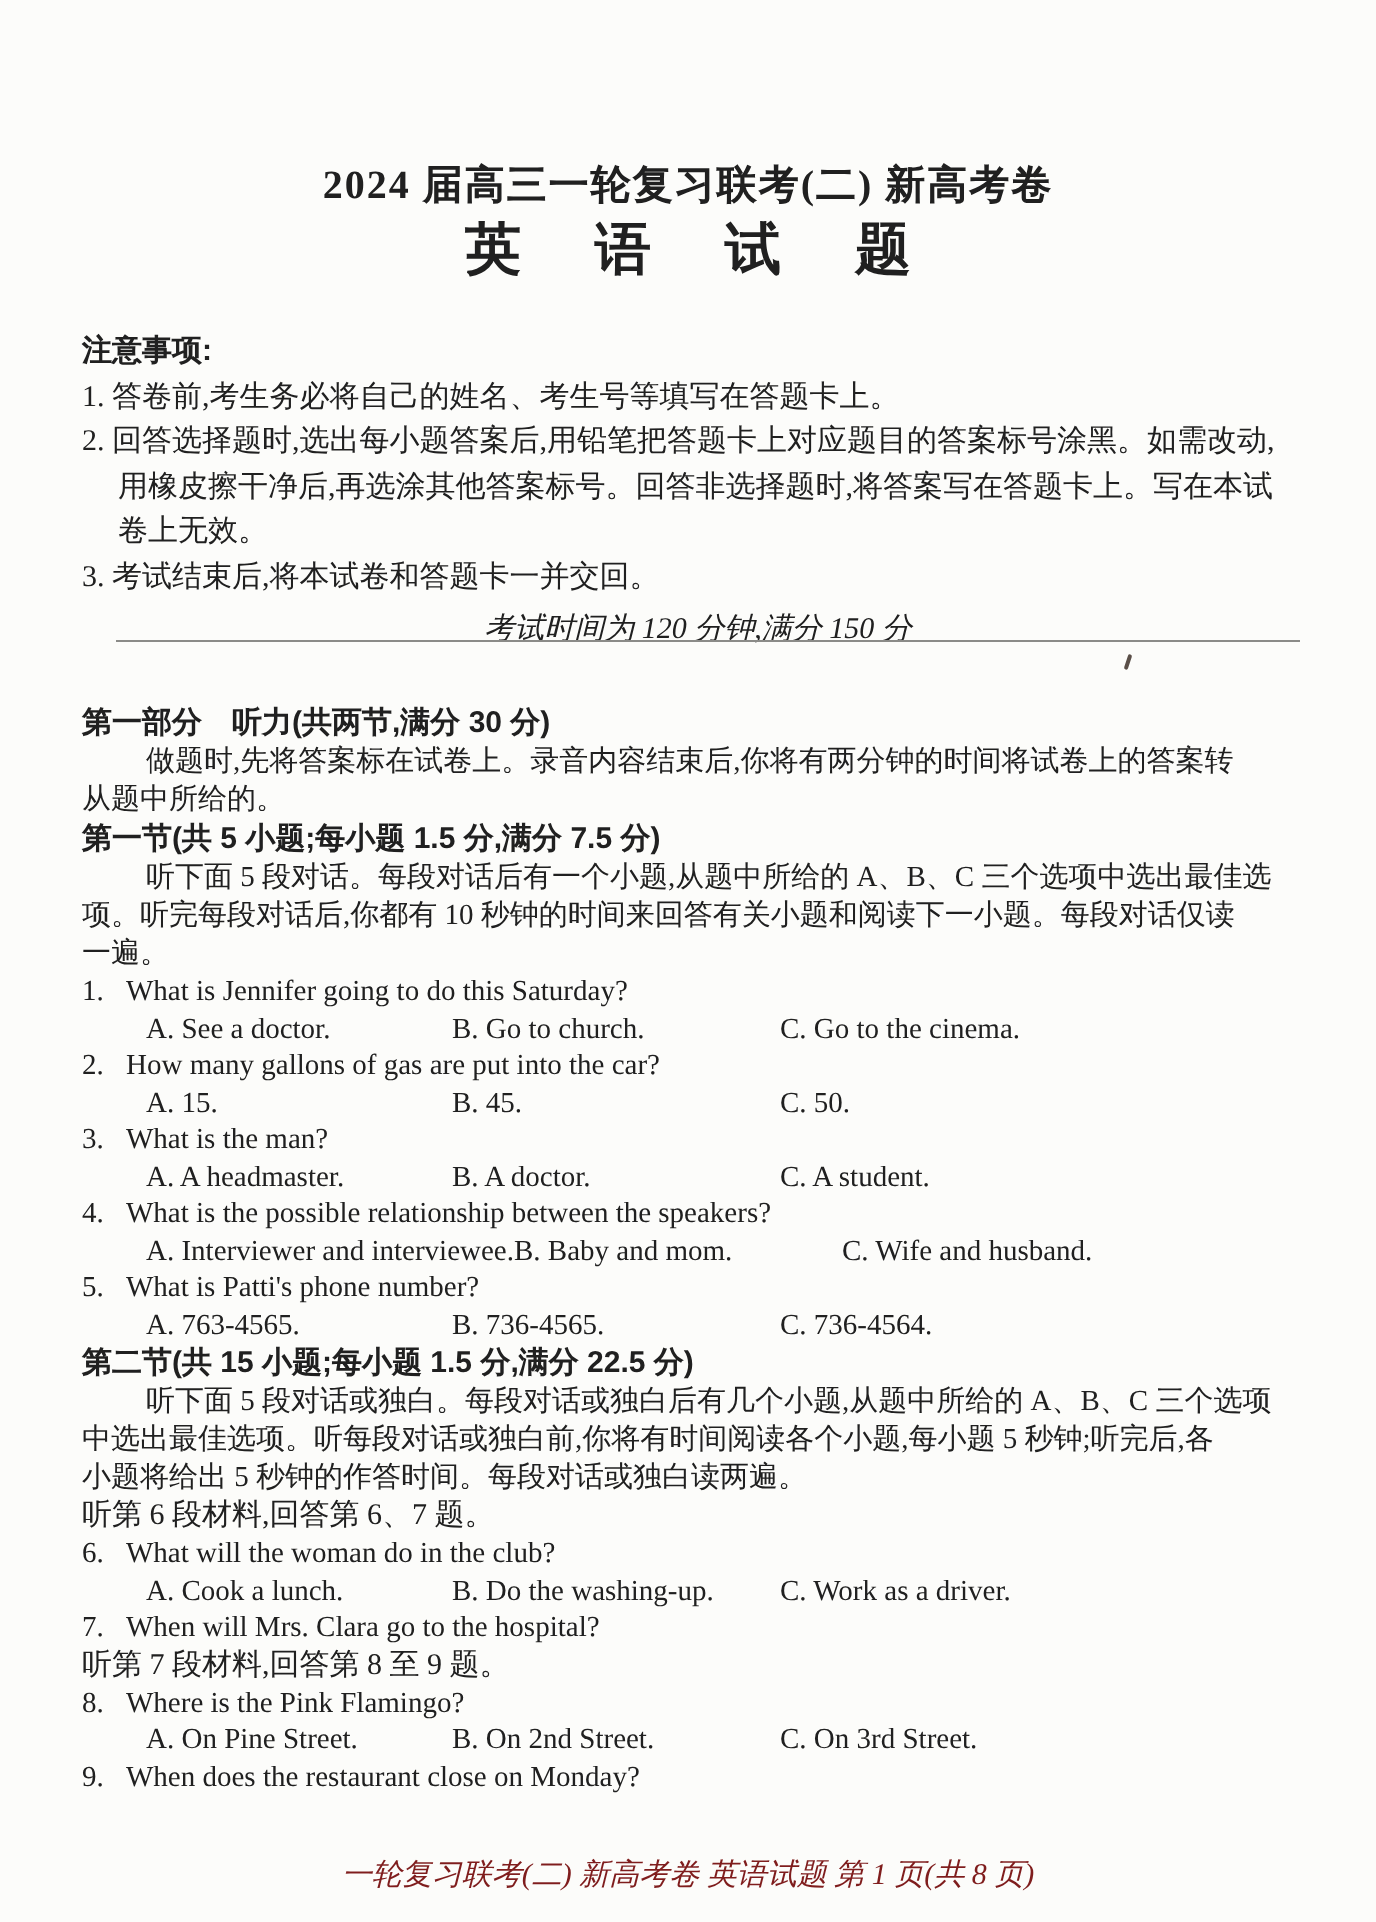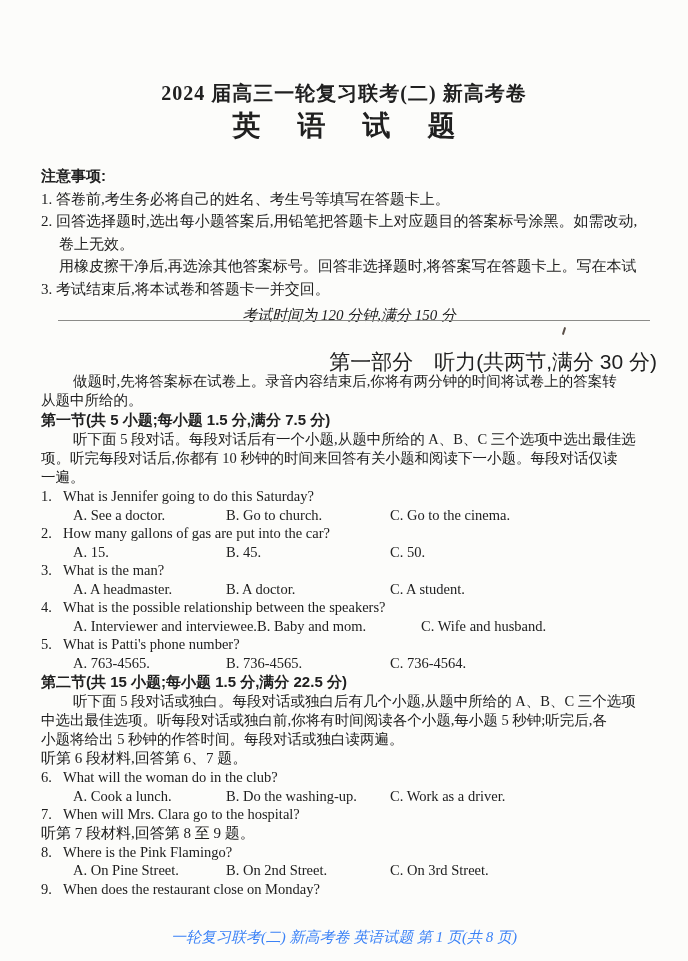--- a/index.html
+++ b/index.html
@@ -53,22 +53,22 @@
     position:absolute;
     left:563px;top:327px;
     width:2px;height:8px;
     background:#5a4f48;
     transform:rotate(18deg);
     border-radius:1px;
   }
   .part-heading{
     margin-top:26px;
     font-family:"Liberation Sans","DejaVu Sans",sans-serif;
-    font-weight:normal;
-    font-size:21px;line-height:20px;text-align:right;
+    font-weight:bold;
+    font-size:15px;line-height:20px;
   }
   .sec-heading{
     font-family:"Liberation Sans","DejaVu Sans",sans-serif;
     font-weight:bold;
     font-size:15px;line-height:20px;
   }
   .para{font-size:14.5px;line-height:19px;}
   .para div:first-child{padding-left:32px;}
   .material{font-size:15px;line-height:19px;}
   .question{font-size:14.5px;}
@@ -77,41 +77,41 @@
   .opts{padding-left:32px;white-space:nowrap;}
   .opt{display:inline-block;}
   .opt-a{min-width:153px;}
   .opt-b{min-width:164px;}
   .footer{
     position:absolute;
     left:0;right:0;top:928px;
     text-align:center;
     font-size:15px;
     font-style:italic;
-    color:#3b82f6;
+    color:#7f1d1d;
   }
 </style>
 </head>
 <body>
 
 <div class="page">
 
   <div class="title1">2024 届高三一轮复习联考(二)  新高考卷</div>
   <div class="title2">英 语 试 题</div>
 
   <div class="content">
 
     <div class="notice-heading">注意事项:</div>
     <div class="notice-item">
         <div>1. 答卷前,考生务必将自己的姓名、考生号等填写在答题卡上。</div>
       </div>
     <div class="notice-item">
         <div>2. 回答选择题时,选出每小题答案后,用铅笔把答题卡上对应题目的答案标号涂黑。如需改动,</div>
+        <div>用橡皮擦干净后,再选涂其他答案标号。回答非选择题时,将答案写在答题卡上。写在本试</div>
         <div>卷上无效。</div>
-        <div>用橡皮擦干净后,再选涂其他答案标号。回答非选择题时,将答案写在答题卡上。写在本试</div>
       </div>
     <div class="notice-item">
         <div>3. 考试结束后,将本试卷和答题卡一并交回。</div>
       </div>
 
     <div class="exam-info">考试时间为 120 分钟,满分 150 分</div>
 
     <div class="part-heading">第一部分　听力(共两节,满分 30 分)</div>
     <div class="para">
         <div>做题时,先将答案标在试卷上。录音内容结束后,你将有两分钟的时间将试卷上的答案转</div>

